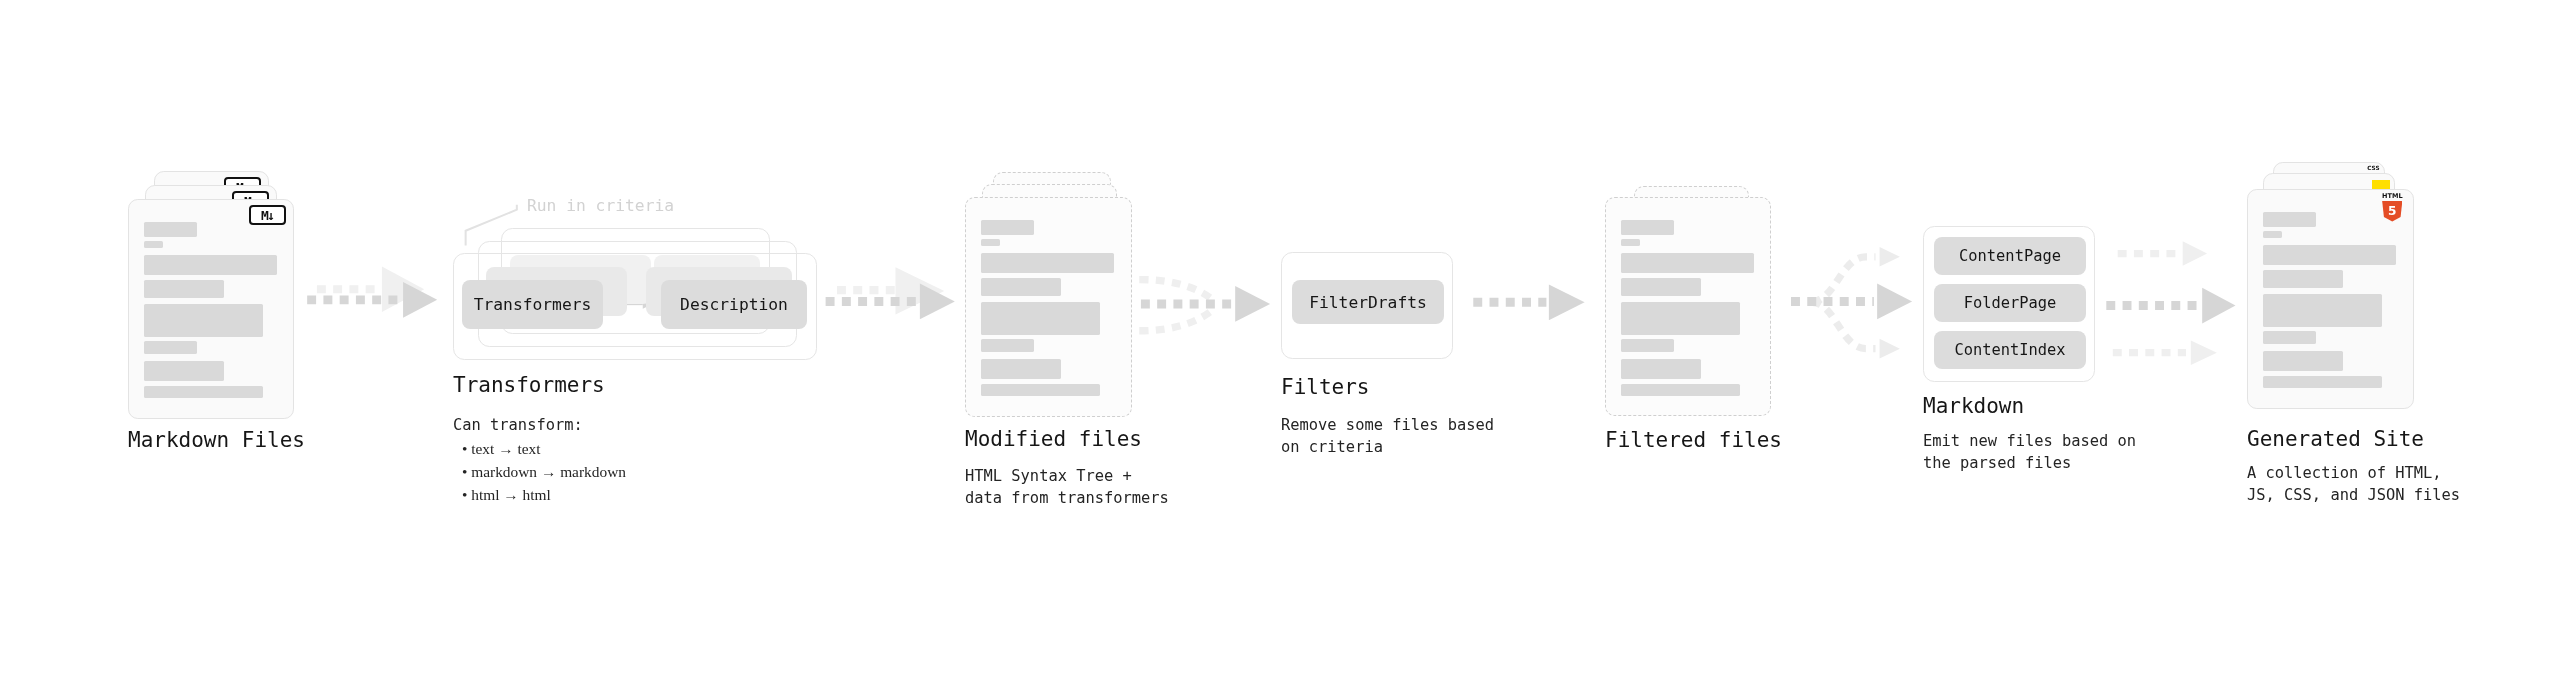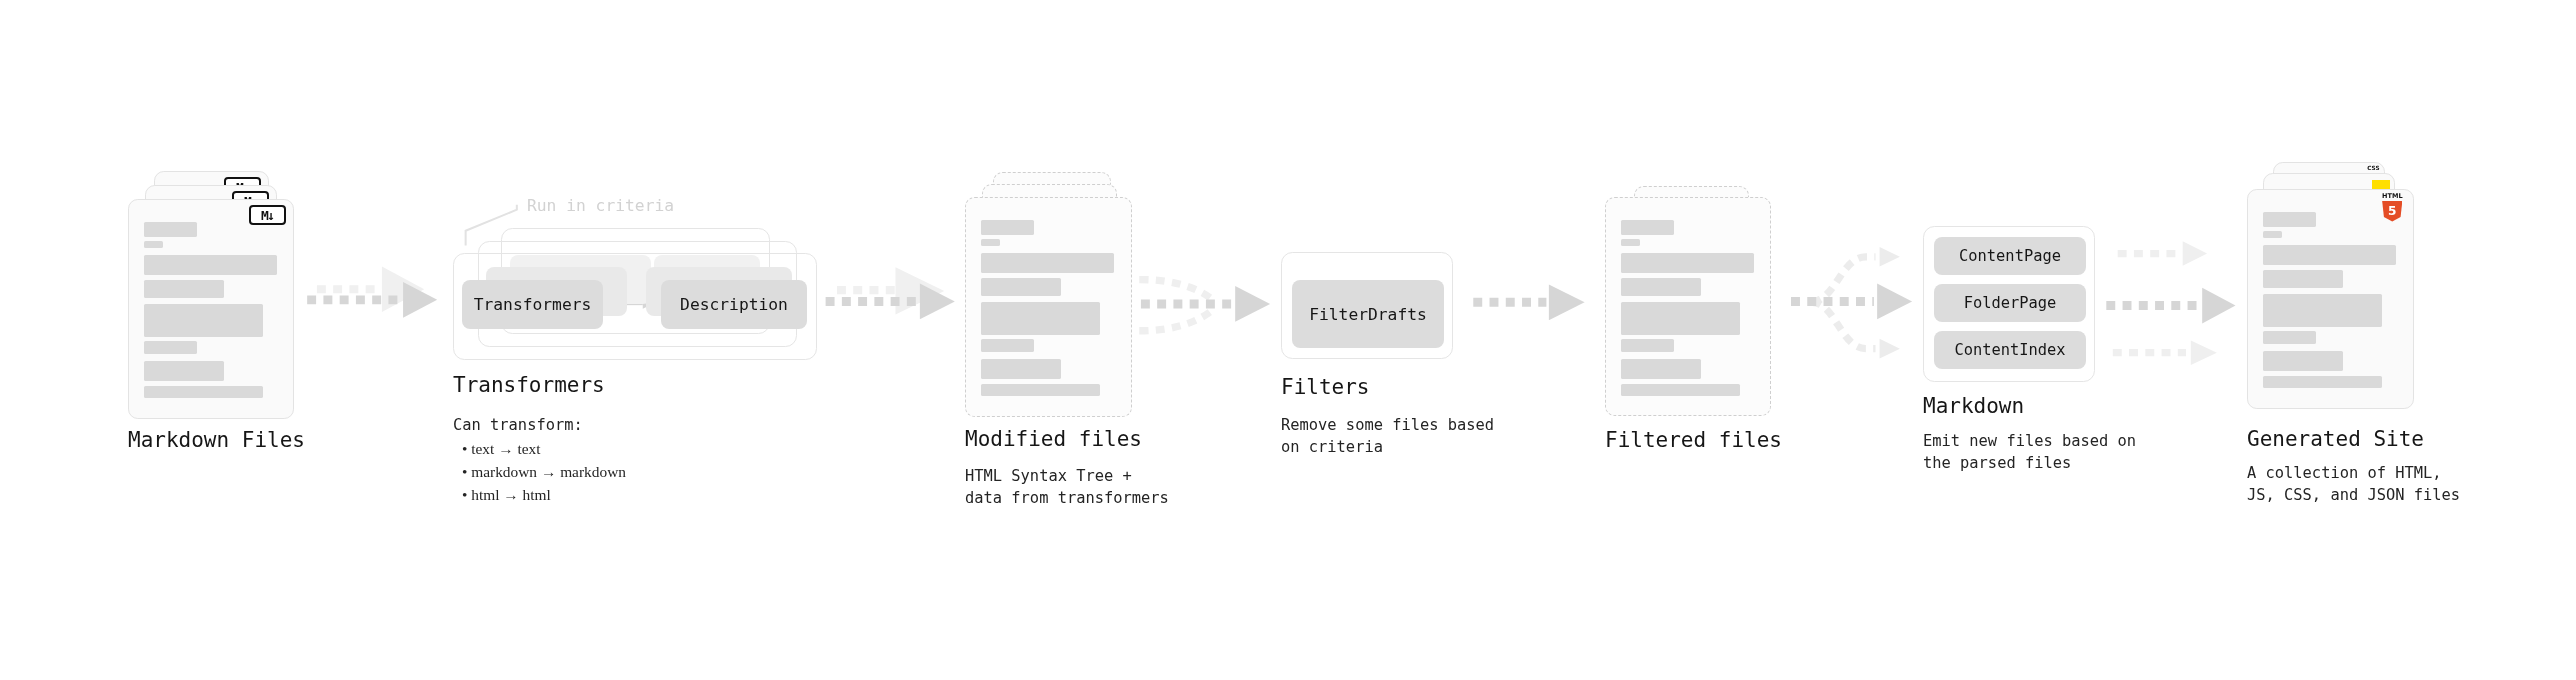--- a/index.html
+++ b/index.html
@@ -189,21 +189,21 @@
     </div>
     <div class="title" style="left:965px;top:427px">Modified files</div>
     <div class="desc" style="left:965px;top:465px">
       <div>HTML Syntax Tree +</div>
       <div>data from transformers</div>
     </div>
   </div>
 
   <div class="sec">
     <div class="box-container" style="left:1281px;top:252px;width:172px;height:107px"></div>
-    <div class="btn" style="left:1292px;top:280px;width:152px;height:68px">
+    <div class="btn" style="left:1292px;top:280px;width:152px;height:44px">
       <span>FilterDrafts</span>
     </div>
     <div class="title" style="left:1281px;top:375px">Filters</div>
     <div class="desc" style="left:1281px;top:414px">
       <div>Remove some files based</div>
       <div>on criteria</div>
     </div>
   </div>
 
   <div class="sec">

